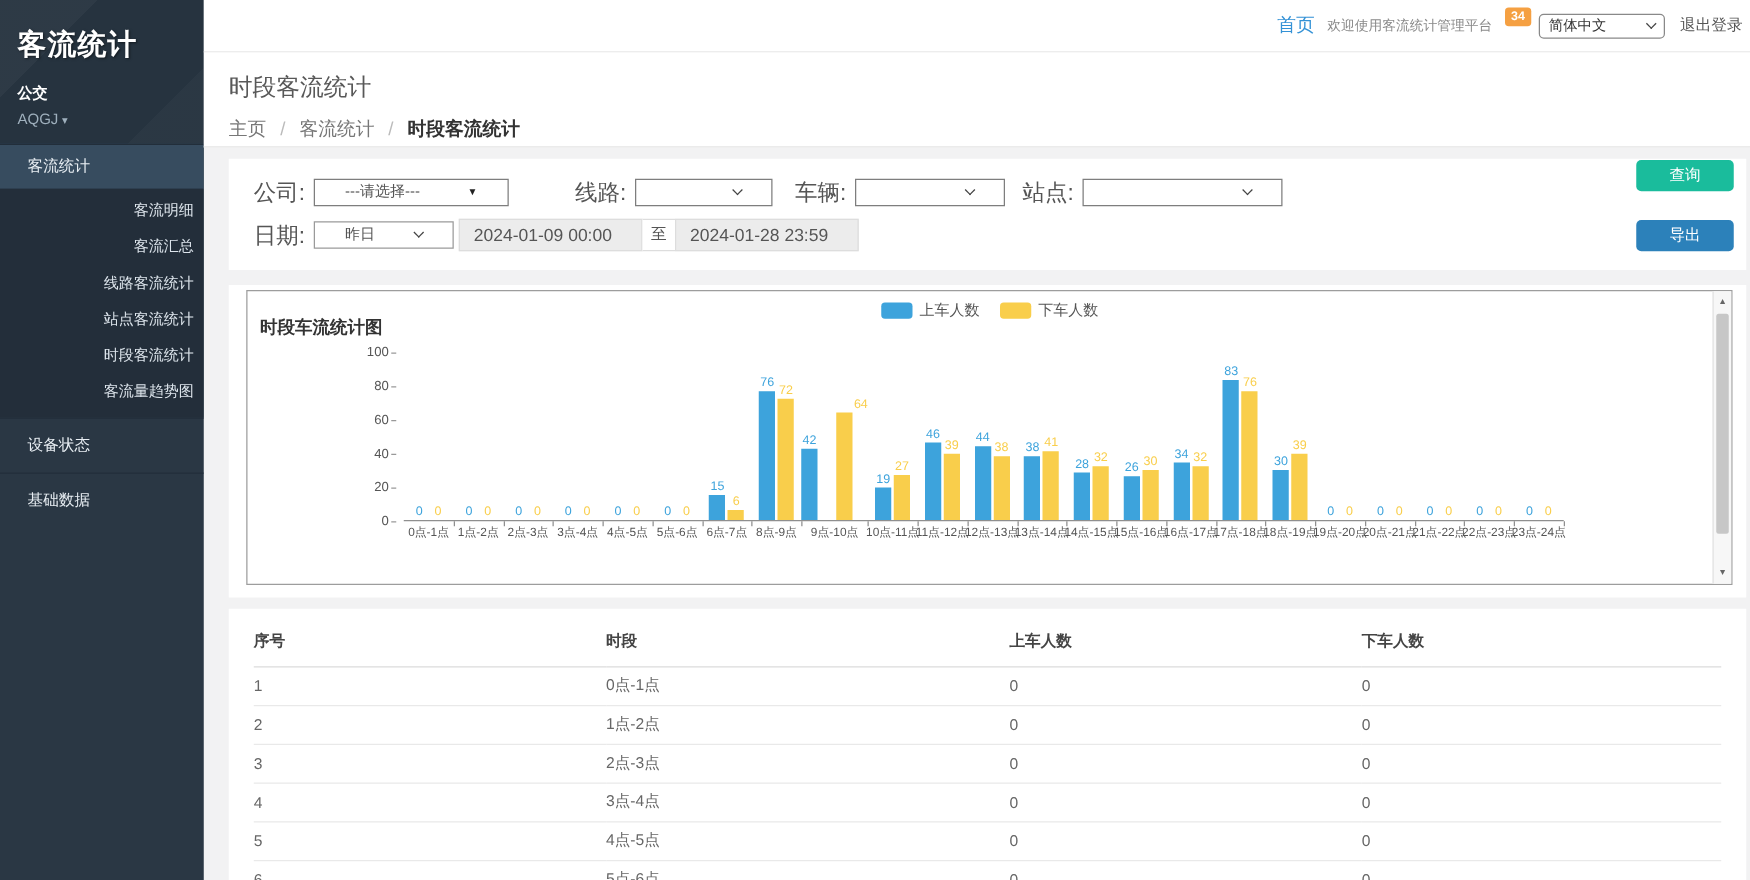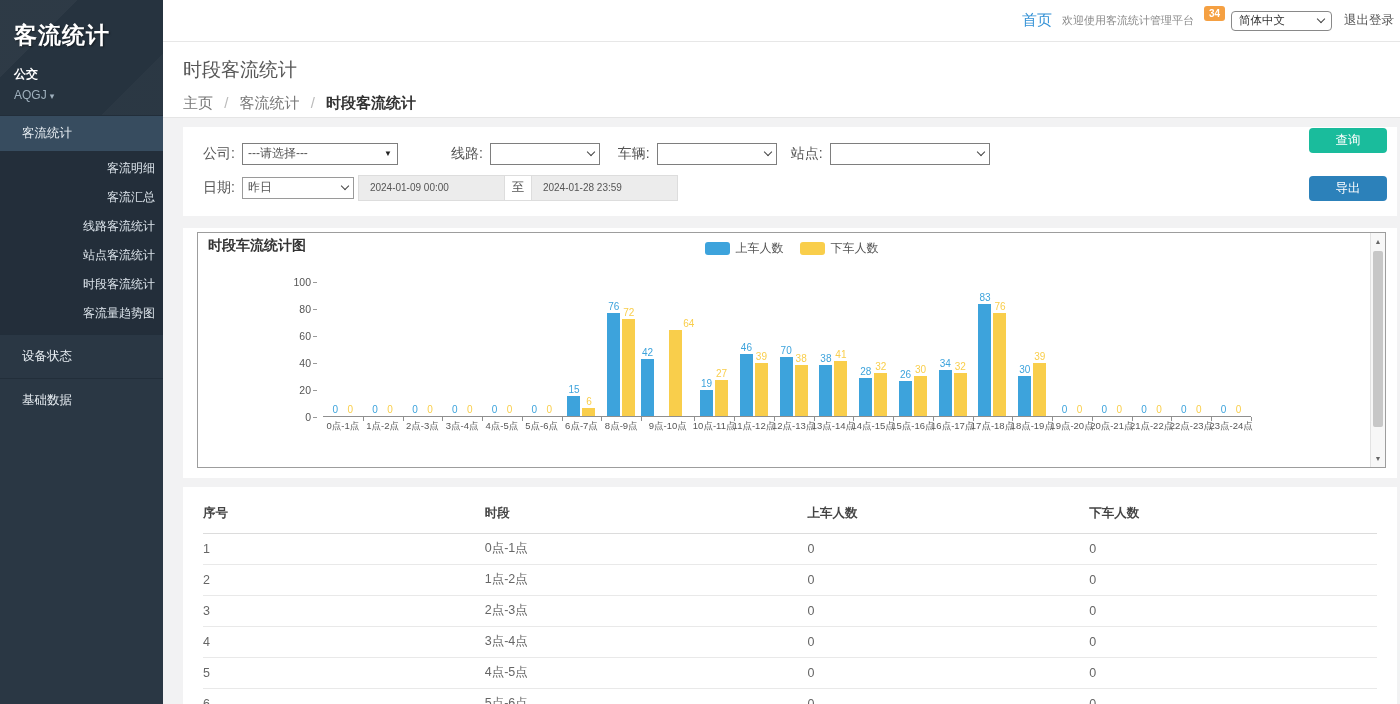--- a/index.html
+++ b/index.html
@@ -45,38 +45,38 @@
   .crumb-sep { color:#bbb; margin:0 7px; }
   .crumb { color:#777; }
   .crumb-last { color:#333; font-weight:bold; }
 
   .content { flex:1; padding:9px 3px 0 20px; overflow:hidden; }
   .panel { background:#fff; }
 
   
   .filter-panel { position:relative; height:89px; padding:15px 0 0 20px; margin-bottom:12px; }
   .frow { display:flex; align-items:center; height:23px; margin-bottom:11px; }
-  .flabel { font-size:14px; color:#555; margin-right:7px; white-space:nowrap; }
-  .sel { height:22px; border:1px solid #7e7e7e; background:#fff; display:inline-flex; align-items:center; justify-content:space-between; padding:0 5px; font-size:12px; color:#555; }
+  .flabel { font-size:18px; color:#555; margin-right:7px; white-space:nowrap; }
+  .sel { height:22px; border:1px solid #7e7e7e; background:#fff; display:inline-flex; align-items:center; justify-content:space-between; padding:0 24px; font-size:12px; color:#555; }
   .sel .tri { font-size:8px; color:#222; }
   .w-company { width:156px; margin-right:53px; }
   .w-line { width:110px; margin-right:18px; }
   .w-vehicle { width:120px; margin-right:14px; }
   .w-station { width:160px; }
   .w-date { width:112px; margin-right:4px; border-color:#9a9a9a; }
-  .date-input { width:147px; height:26px; background:#ececec; border:1px solid #ddd; font-size:10px; color:#555; display:flex; align-items:center; padding-left:11px; }
+  .date-input { width:147px; height:26px; background:#ececec; border:1px solid #ddd; font-size:14px; color:#555; display:flex; align-items:center; padding-left:11px; }
   .date-sep { width:26px; height:26px; background:#fff; border-top:1px solid #ddd; border-bottom:1px solid #ddd; display:flex; align-items:center; justify-content:center; font-size:12.5px; color:#555; }
   .btn { position:absolute; width:78px; height:25px; right:10px; border:none; border-radius:4px; color:#fff; font-size:12.5px; font-family:inherit; cursor:pointer; }
   .btn-query { top:1px; background:#1abc9c; }
   .btn-export { top:49px; background:#2c81ba; }
 
   
   .chart-panel { padding:4px 11px 10px 14px; margin-bottom:9px; }
   .chart-box { position:relative; border:1px solid #9d9d9d; height:236px; background:#fff; }
-  .chart-title { position:absolute; left:10px; top:4px; font-size:14px; font-weight:bold; color:#333; }
+  .chart-title { position:absolute; left:10px; top:20px; font-size:14px; font-weight:bold; color:#333; }
   .legend { position:absolute; left:50%; transform:translateX(-50%); top:7px; display:flex; gap:16px; font-size:12px; color:#555; }
   .legend-item { display:flex; align-items:center; }
   .swatch { width:25px; height:13px; border-radius:3px; margin-right:6px; }
   .ylabels { position:absolute; left:0; bottom:50px; width:119px; height:135px; }
   .ylab { position:absolute; right:6px; font-size:10.5px; color:#555; transform:translateY(50%); }
   .ylab::after { content:""; position:absolute; right:-6px; top:50%; width:4px; border-top:1px solid #999; }
   .plot-area { position:absolute; left:125px; bottom:50px; width:928px; height:135px; border-bottom:1px solid #8f8f8f; display:flex; }
   .group { flex:1; position:relative; display:flex; align-items:flex-end; justify-content:center; gap:2px; height:100%; }
   .group::after { content:""; position:absolute; right:-1px; bottom:-5px; height:4px; border-left:1px solid #8f8f8f; }
   .barwrap { display:flex; flex-direction:column; align-items:center; justify-content:flex-end; }
@@ -324,21 +324,21 @@
                   <div class="bar" style="height: 62.1px; background: rgb(61, 163, 220);"></div>
                 </div>
                 <div class="barwrap">
                   <div class="vlabel" style="color: rgb(249, 206, 75);">39</div>
                   <div class="bar" style="height: 52.65px; background: rgb(249, 206, 75);"></div>
                 </div>
                 <div class="xlabel">11点-12点</div>
               </div>
               <div class="group">
                 <div class="barwrap">
-                  <div class="vlabel" style="color: rgb(61, 163, 220);">70</div>
+                  <div class="vlabel" style="color: rgb(61, 163, 220);">44</div>
                   <div class="bar" style="height: 59.4px; background: rgb(61, 163, 220);"></div>
                 </div>
                 <div class="barwrap">
                   <div class="vlabel" style="color: rgb(249, 206, 75);">38</div>
                   <div class="bar" style="height: 51.3px; background: rgb(249, 206, 75);"></div>
                 </div>
                 <div class="xlabel">12点-13点</div>
               </div>
               <div class="group">
                 <div class="barwrap">

